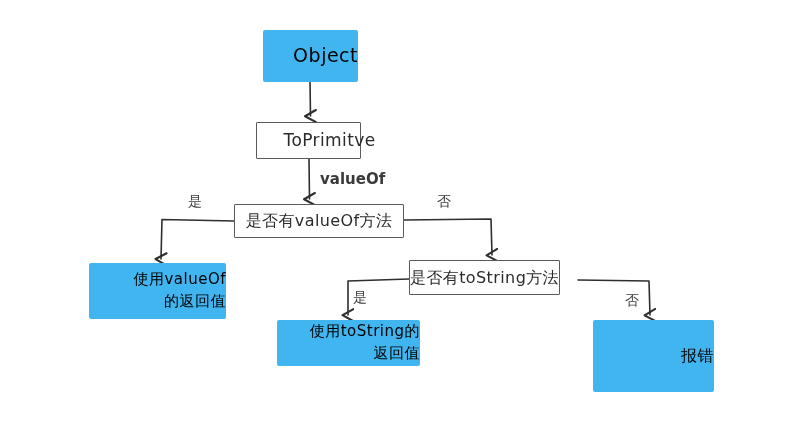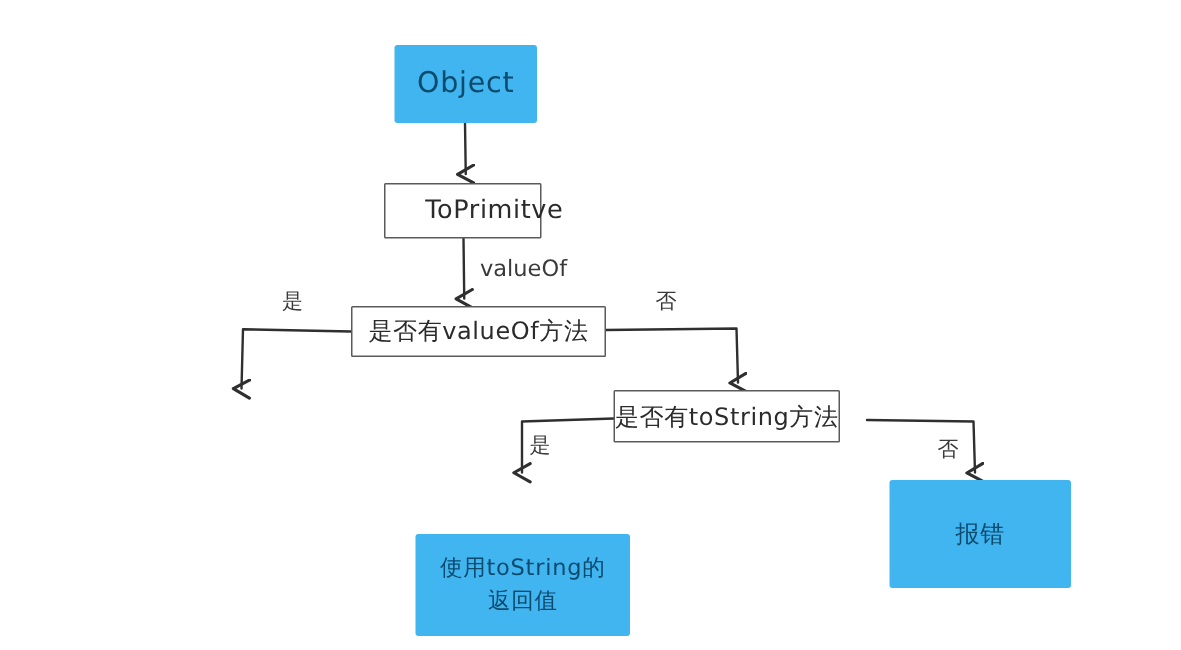--- a/index.html
+++ b/index.html
@@ -31,23 +31,24 @@
     box-sizing: border-box;
     display: flex;
     flex-direction: column;
     align-items: center;
     justify-content: center;
     text-align: center;
     line-height: 1.45;
   }
   .node-blue {
     background: #40b5f0;
-    color: #0c4a6e;
+    color: #000000;
     border-radius: 2px;
     letter-spacing: 0.5px;
+    align-items: flex-end;
   }
   .node-plain {
     background: #ffffff;
     color: #2b2b2b;
     border: 1.5px solid #5a5a5a;
     border-radius: 1px;
     letter-spacing: 0.4px;
   }
   .edge-label {
     position: absolute;
@@ -102,31 +103,35 @@
   </div>
 
   <div class="node node-plain" style="left:234px; top:204px; width:170px; height:34px; font-size:16px;">
     <span class="node-line">是否有valueOf方法</span>
   </div>
 
   <div class="node node-plain" style="left:409px; top:260px; width:151px; height:35px; font-size:16px;">
     <span class="node-line">是否有toString方法</span>
   </div>
 
+  <div class="node node-blue" style="left:89px; top:263px; width:137px; height:56px; font-size:15px;">
+    <span class="node-line">使用valueOf</span>
+    <span class="node-line">的返回值</span>
+  </div>
 
-  <div class="node node-blue" style="left:277px; top:320px; width:143px; height:68px; font-size:15px;margin-top:36px;">
+  <div class="node node-blue" style="left:277px; top:320px; width:143px; height:46px; font-size:15px;">
     <span class="node-line">使用toString的</span>
     <span class="node-line">返回值</span>
   </div>
 
   <div class="node node-blue" style="left:593px; top:320px; width:121px; height:72px; font-size:16px;">
     <span class="node-line">报错</span>
   </div>
 
-  <div class="edge-label" style="left:320px; top:172px; font-size:15px;">valueOf</div>
+  <div class="edge-label" style="left:320px; top:172px; font-size:15px;font-weight:bold;">valueOf</div>
 
   <div class="edge-label" style="left:188px; top:194px; font-size:14px;">是</div>
 
   <div class="edge-label" style="left:437px; top:194px; font-size:14px;">否</div>
 
   <div class="edge-label" style="left:353px; top:290px; font-size:14px;">是</div>
 
   <div class="edge-label" style="left:625px; top:293px; font-size:14px;">否</div>
 
 

